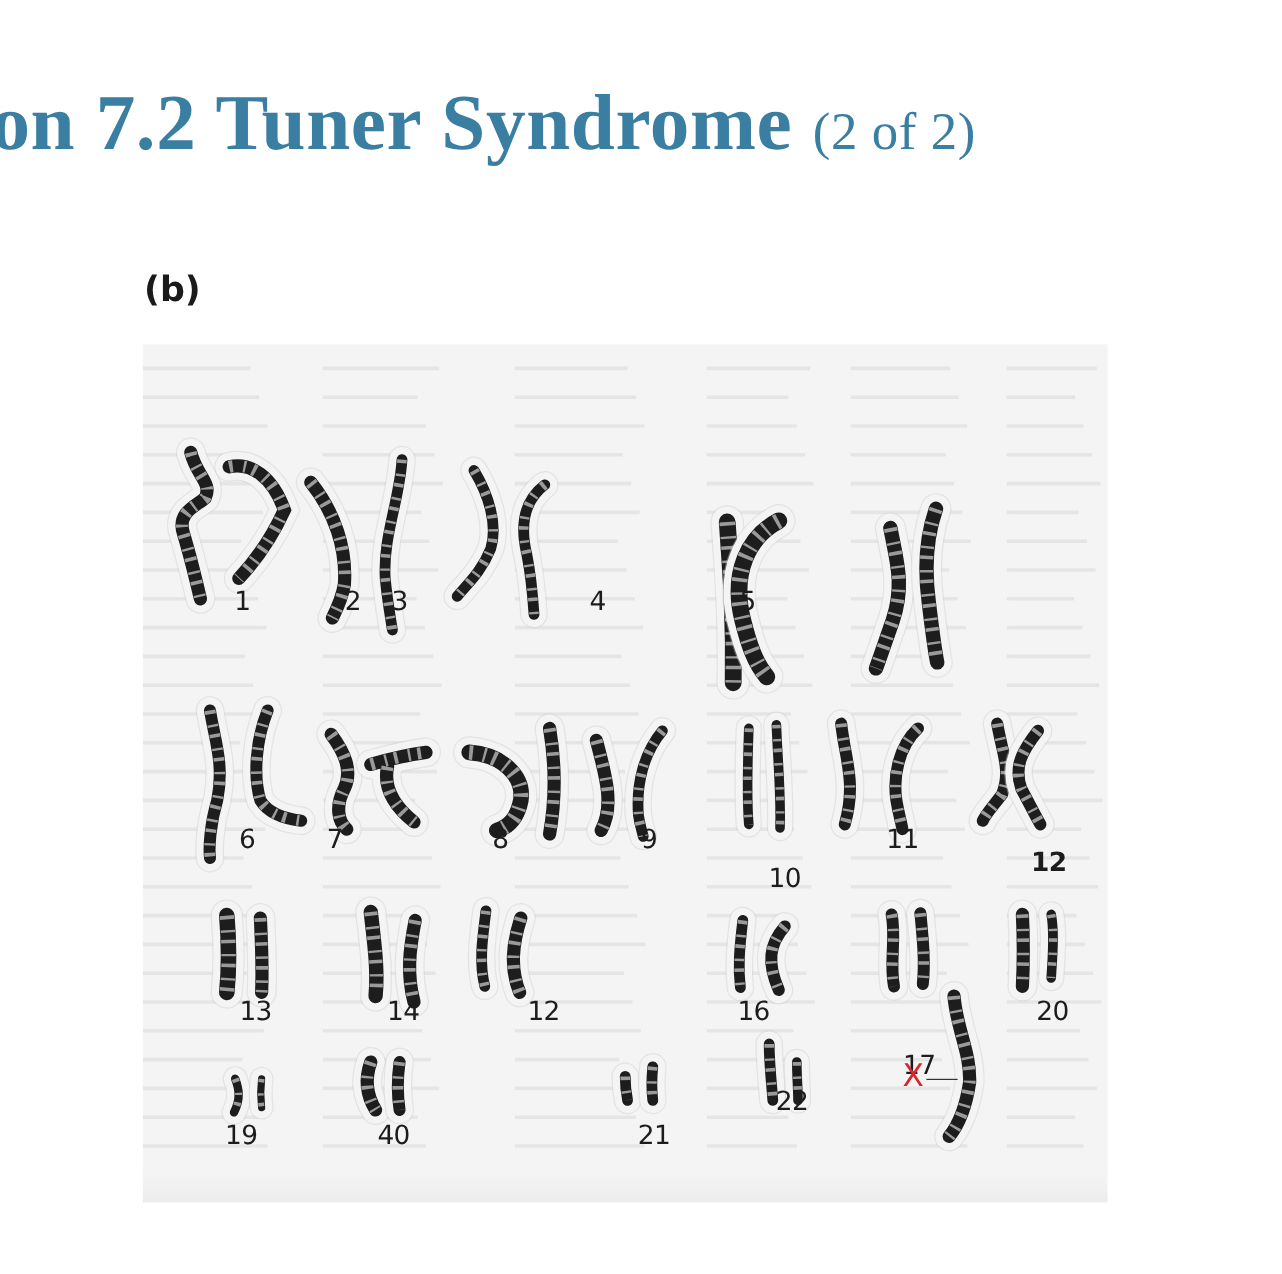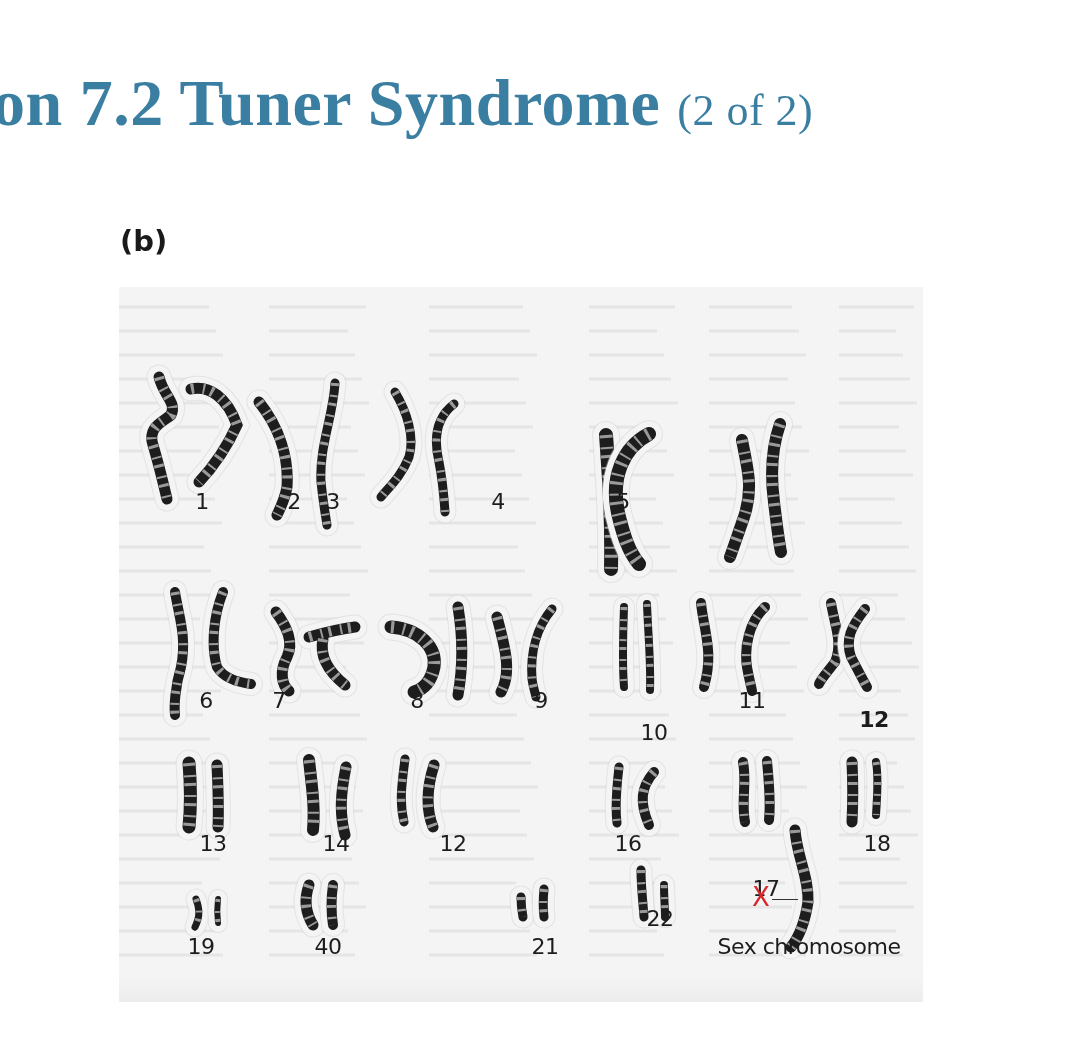--- a/index.html
+++ b/index.html
@@ -501,22 +501,21 @@
       <span class="num" style="left: 298px; top: 401px;">8</span>
       <span class="num" style="left: 422px; top: 401px;">9</span>
       <span class="num" style="left: 535px; top: 401px; margin-top: 32px;">10</span>
       <span class="num" style="left: 633px; top: 401px; text-align: right;">11</span>
       <span class="num" style="left: 755px; top: 420px; font-weight: bold;">12</span>
       <span class="num" style="left: 94px; top: 544px;">13</span>
       <span class="num" style="left: 217px; top: 544px;">14</span>
       <span class="num" style="left: 334px; top: 544px;">12</span>
       <span class="num" style="left: 509px; top: 544px;">16</span>
       <span class="num" style="left: 647px; top: 544px; margin-top: 45px;">17</span>
-      <span class="num" style="left: 758px; top: 544px;">18</span>
+      <span class="num" style="left: 758px; top: 544px;">20</span>
       <span class="num" style="left: 82px; top: 647px;">19</span>
       <span class="num" style="left: 209px; top: 647px;">40</span>
       <span class="num" style="left: 426px; top: 647px;">21</span>
       <span class="num" style="left: 541px; top: 619px;">22</span>
     </div>
   <span class="xlabel" style="left:633px; top:595px;">X</span>
   <span class="xline" style="left:653px; top:612px; width:26px;"></span>
-  <span class="num" style="left:690px; top:647px;">Sex chromosome</span>
 </div>
 
 </body></html>

